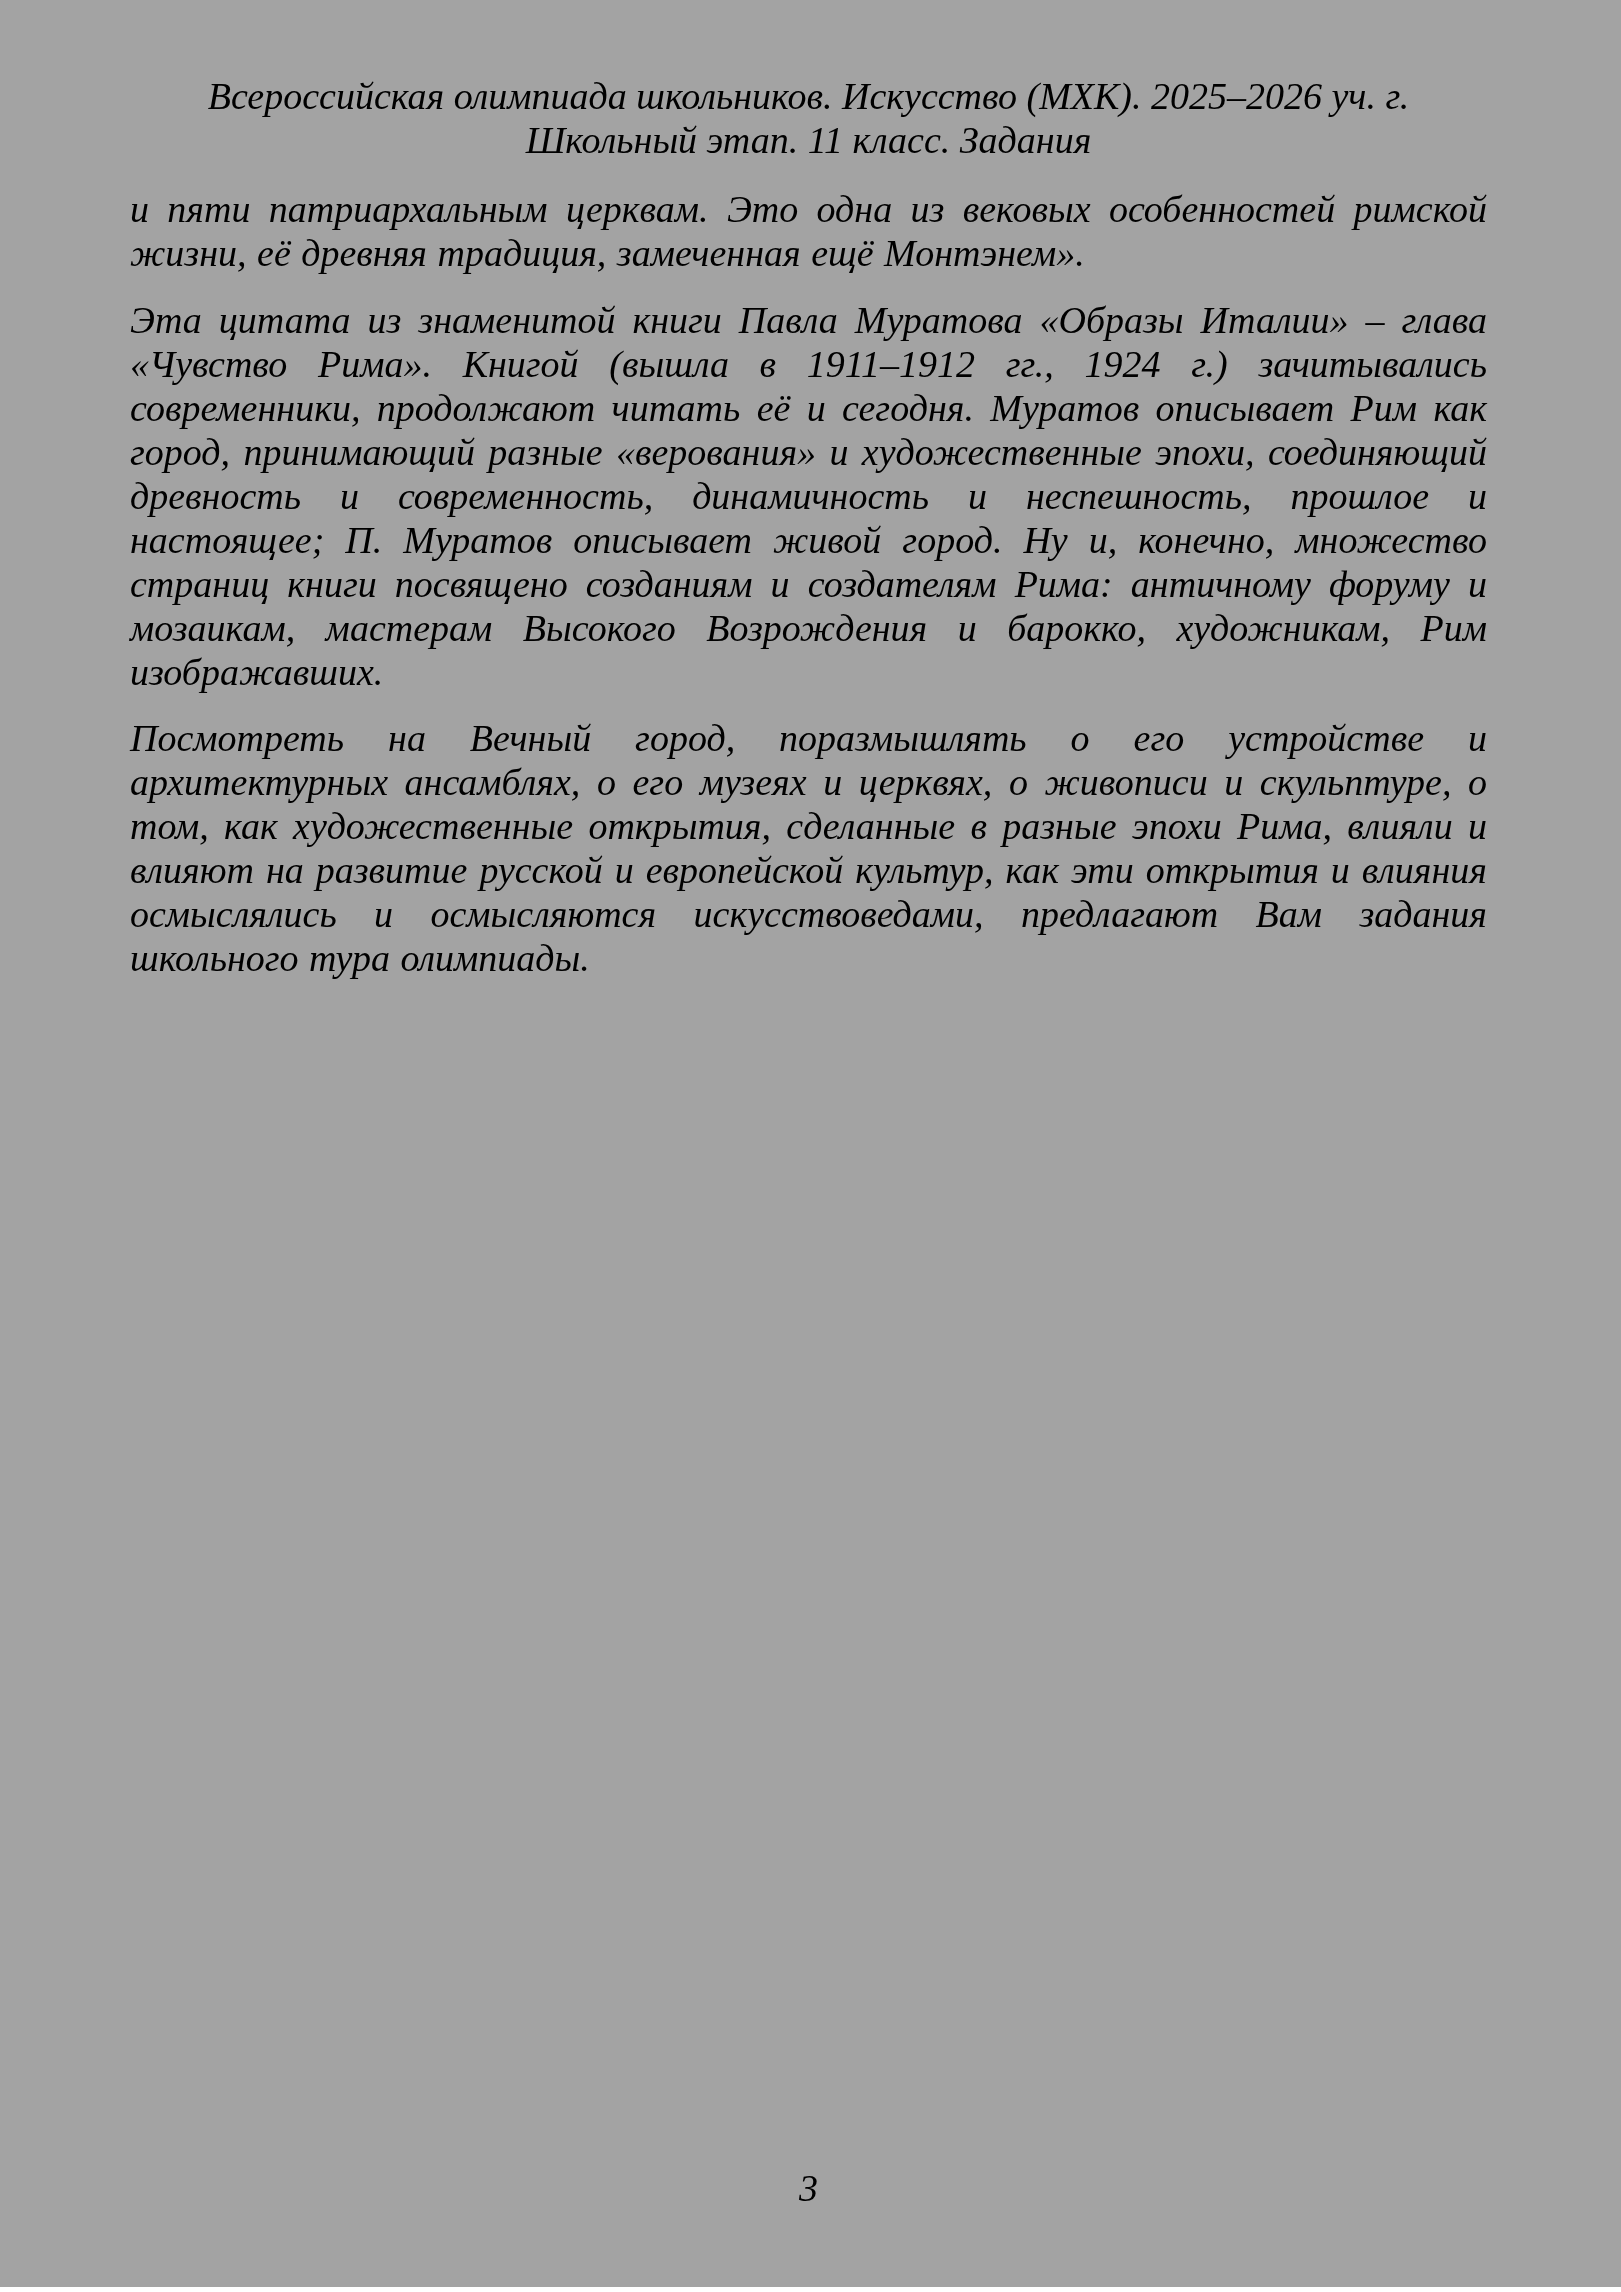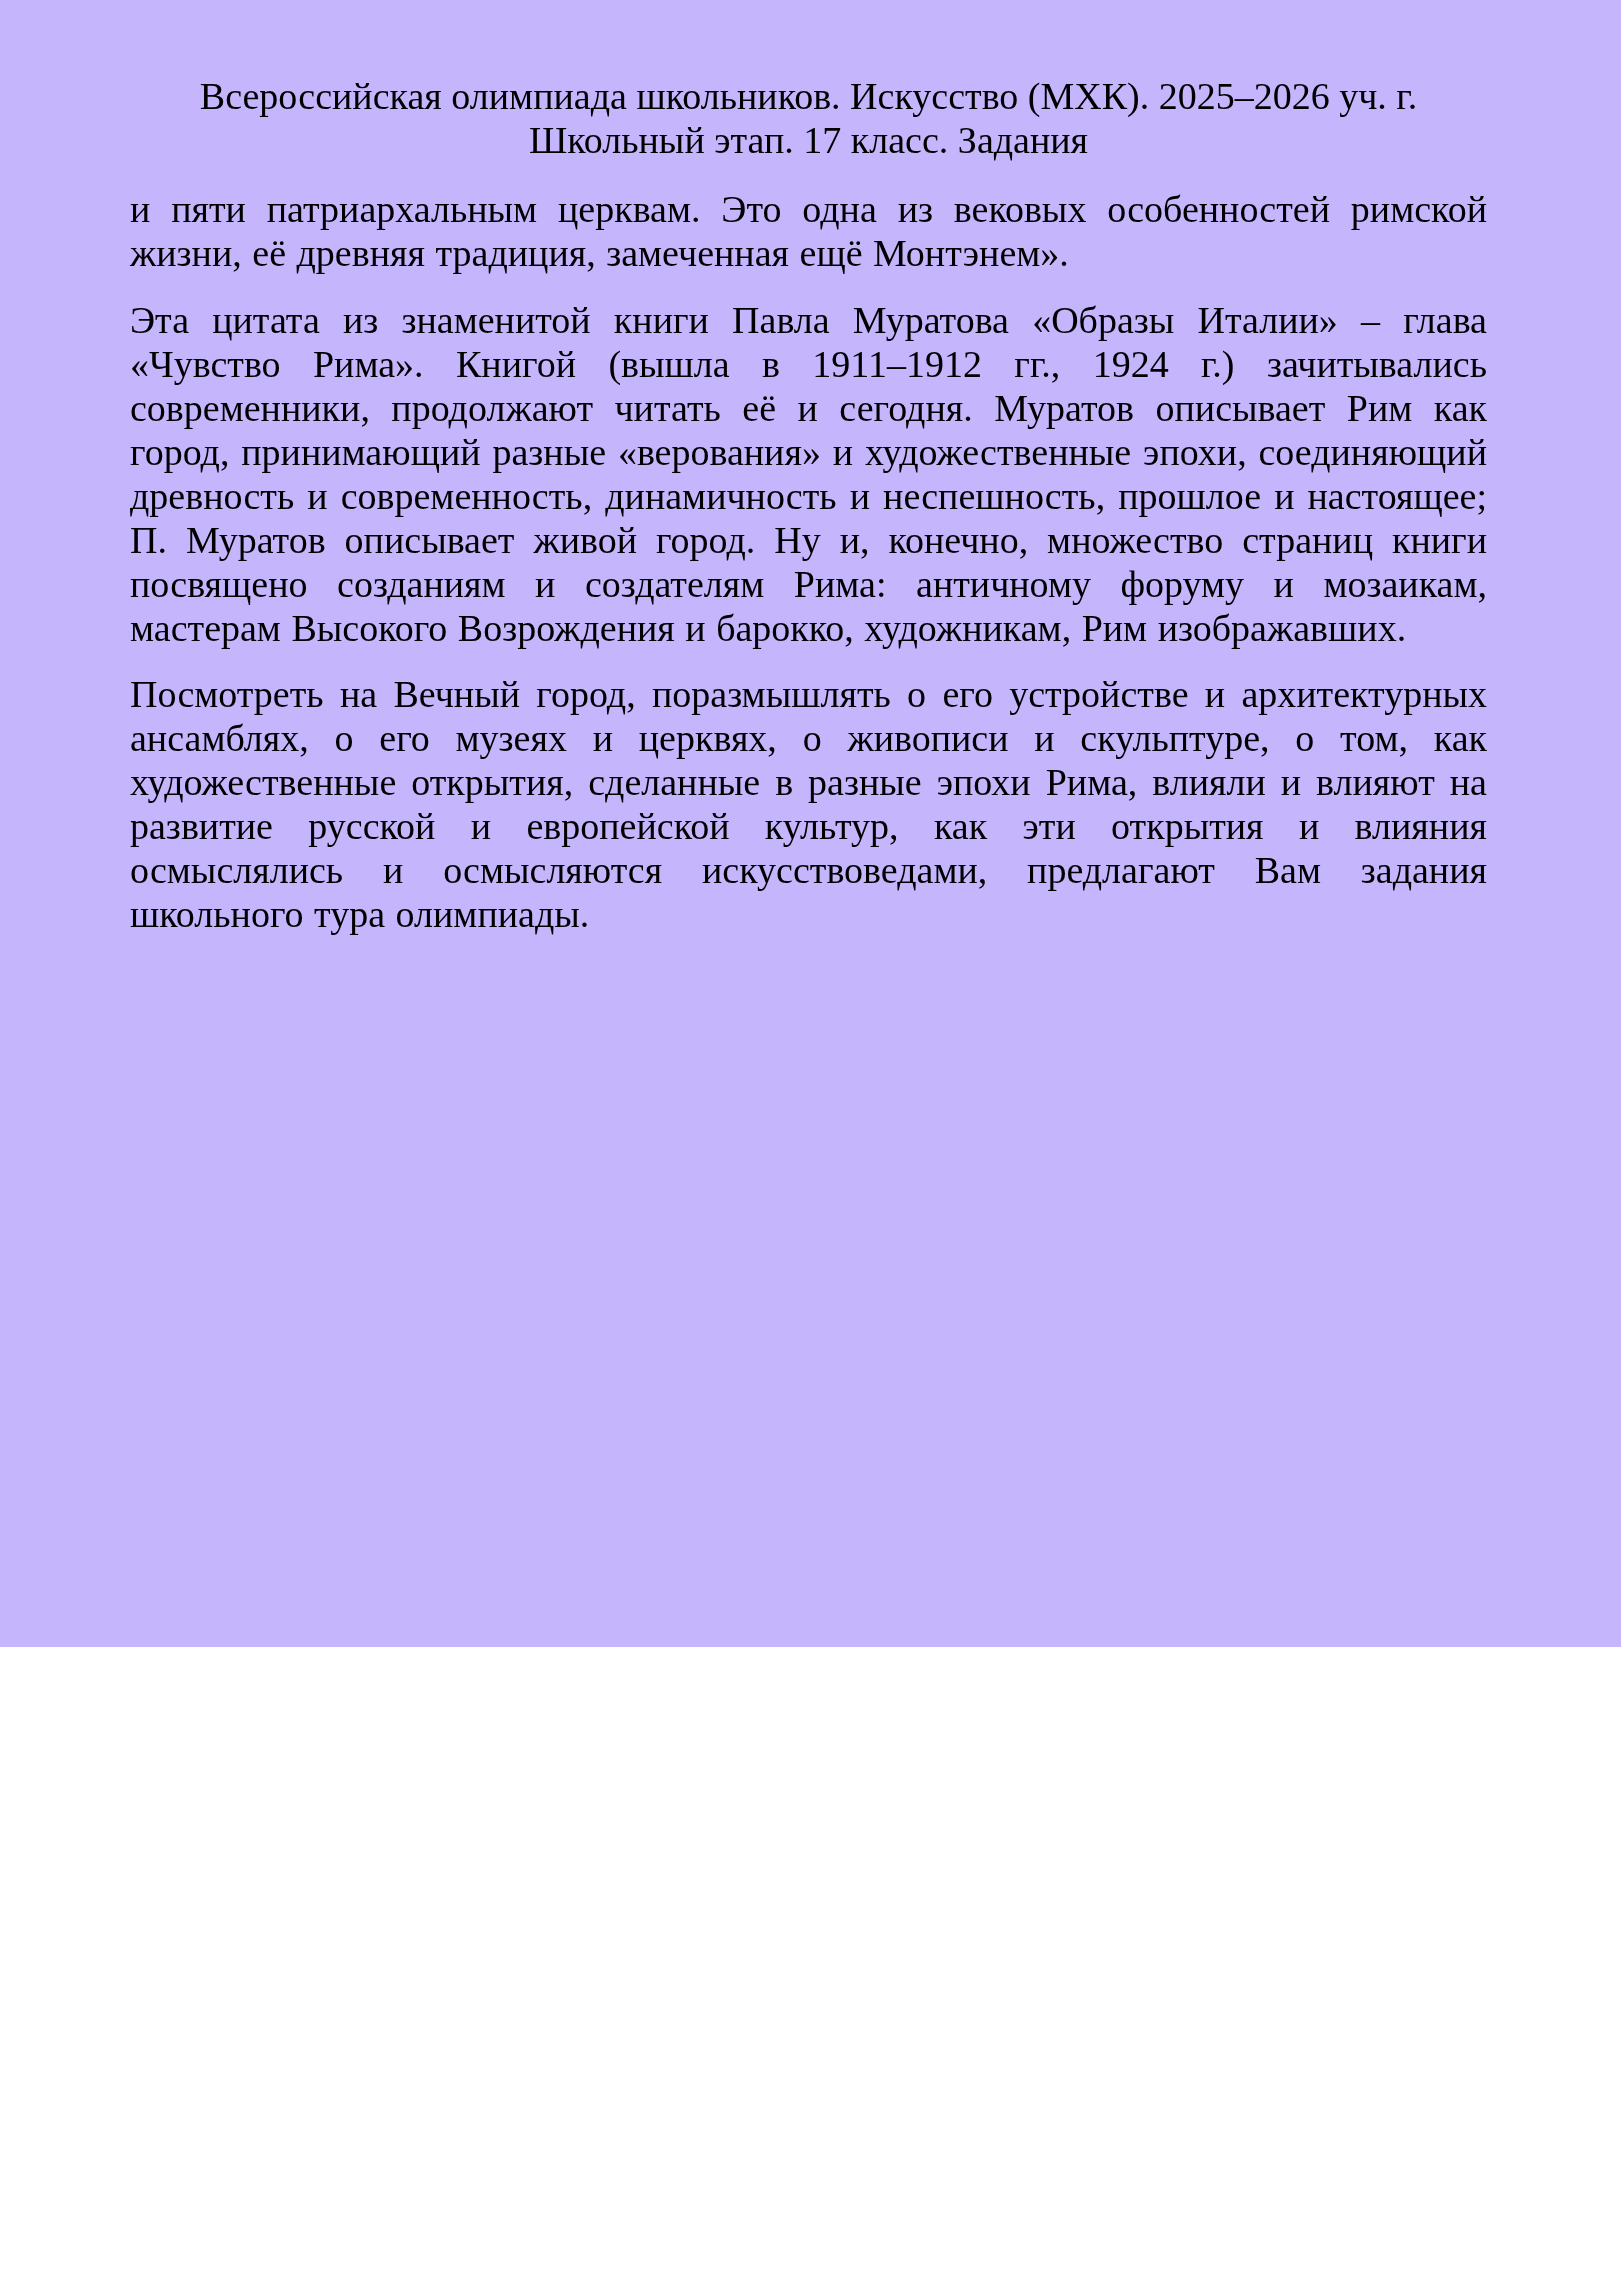--- a/index.html
+++ b/index.html
@@ -4,25 +4,26 @@
 <title>Document page</title>
 <style>
   html, body {
     margin: 0;
     padding: 0;
     background: #ffffff;
   }
   .page {
     position: relative;
     width: 1621px;
-    height: 1647px;
-    background: #c4b5fd;
+    height: 2287px;
+    background: #a3a3a3;
     color: #000000;
     font-family: "Liberation Serif", "DejaVu Serif", serif;
     overflow: hidden;
+    font-style: italic;
   }
   .content {
     position: absolute;
     left: 130px;
     top: 74px;
     width: 1357px;
   }
   .doc-header {
     text-align: center;
     font-size: 38px;
@@ -52,21 +53,21 @@
   }
 </style>
 </head>
 <body>
 
 <div class="page">
   <div class="content">
 
     <div class="doc-header">
       <span class="hline">Всероссийская олимпиада школьников. Искусство (МХК). 2025–2026 уч. г.</span>
-      <span class="hline">Школьный этап. 17 класс. Задания</span>
+      <span class="hline">Школьный этап. 11 класс. Задания</span>
     </div>
 
     <div class="doc-main">
       <p class="para">и пяти патриархальным церквам. Это одна из вековых особенностей римской жизни, её древняя традиция, замеченная ещё Монтэнем».</p>
       <p class="para">Эта цитата из знаменитой книги Павла Муратова «Образы Италии» – глава «Чувство Рима». Книгой (вышла в 1911–1912 гг., 1924 г.) зачитывались современники, продолжают читать её и сегодня. Муратов описывает Рим как город, принимающий разные «верования» и художественные эпохи, соединяющий древность и современность, динамичность и неспешность, прошлое и настоящее; П. Муратов описывает живой город. Ну и, конечно, множество страниц книги посвящено созданиям и создателям Рима: античному форуму и мозаикам, мастерам Высокого Возрождения и барокко, художникам, Рим изображавших.</p>
       <p class="para">Посмотреть на Вечный город, поразмышлять о его устройстве и архитектурных ансамблях, о его музеях и церквях, о живописи и скульптуре, о том, как художественные открытия, сделанные в разные эпохи Рима, влияли и влияют на развитие русской и европейской культур, как эти открытия и влияния осмыслялись и осмысляются искусствоведами, предлагают Вам задания школьного тура олимпиады.</p>
     </div>
 
   </div>
 

